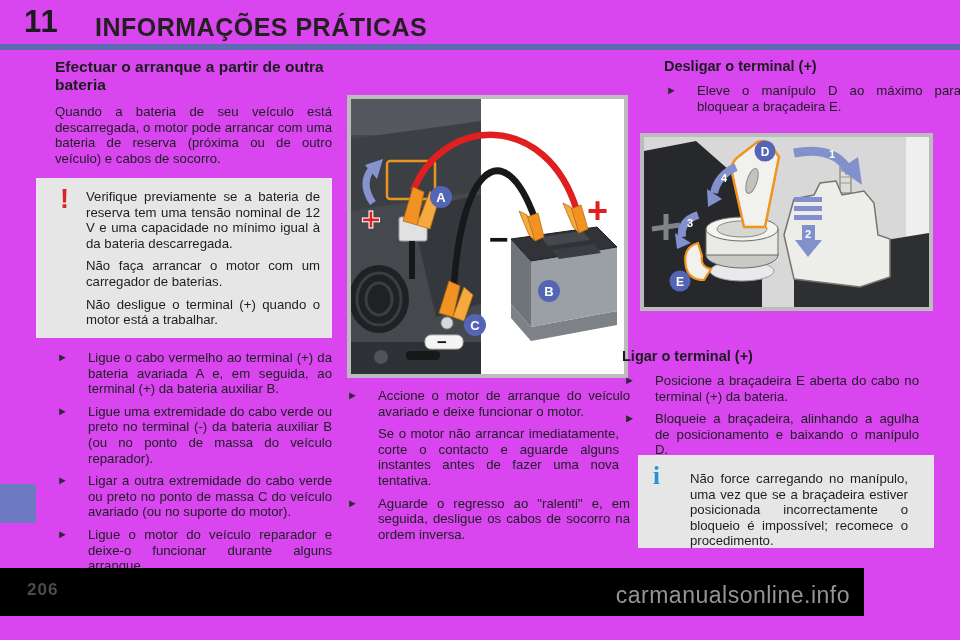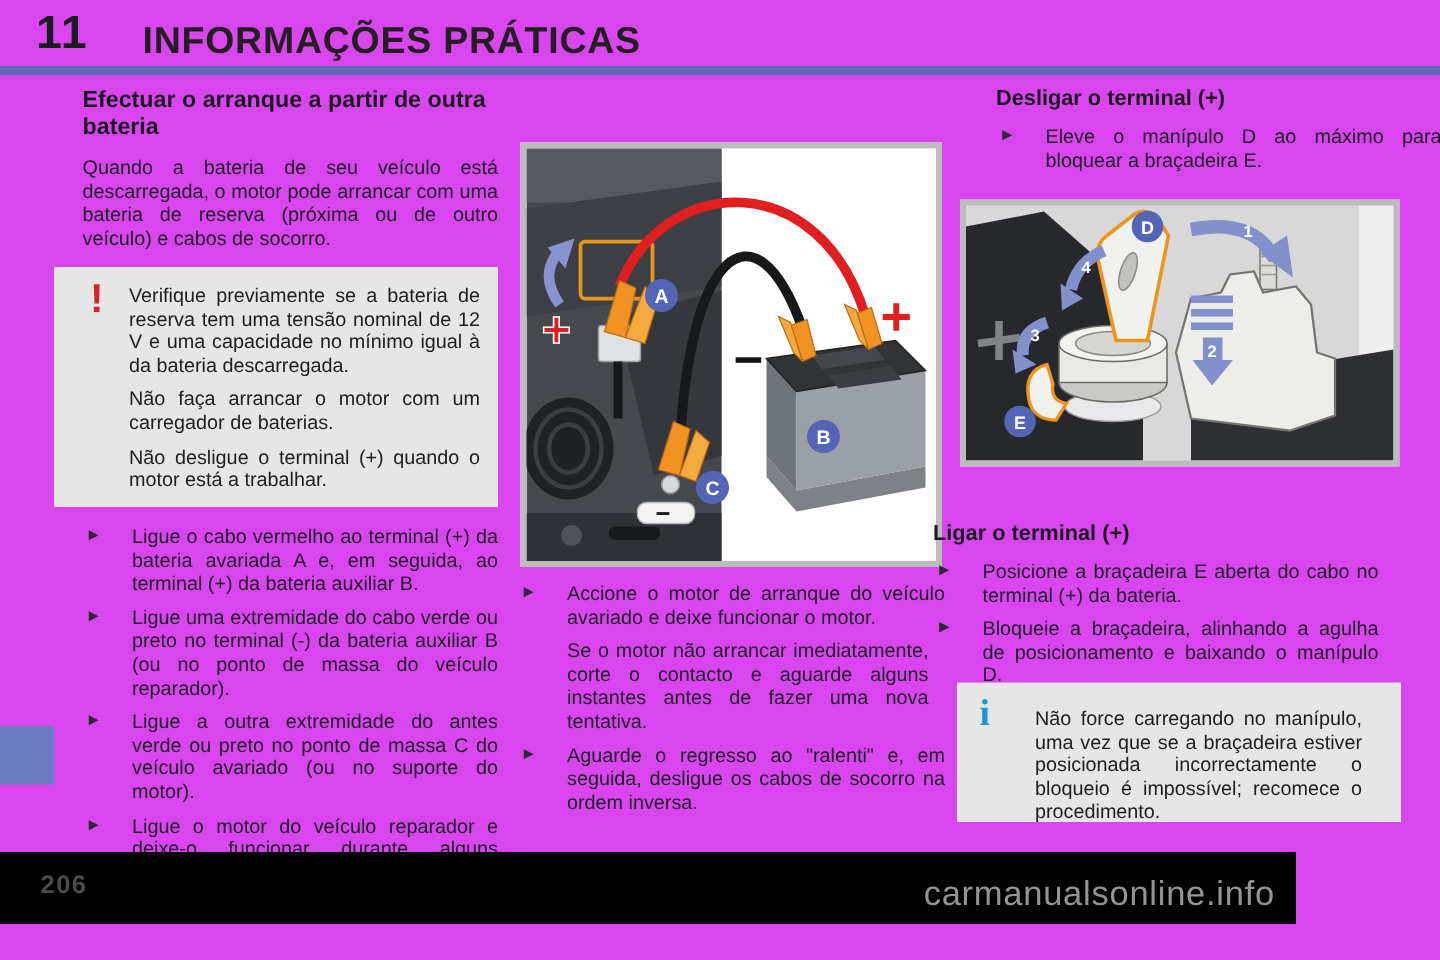--- a/index.html
+++ b/index.html
@@ -73,21 +73,21 @@
     <li>
         <span class="marker">►</span>
         <span class="body-txt" style="display:block">Ligue o cabo vermelho ao terminal (+) da bateria avariada A e, em seguida, ao terminal (+) da bateria auxiliar B.</span>
       </li>
     <li>
         <span class="marker">►</span>
         <span class="body-txt" style="display:block">Ligue uma extremidade do cabo verde ou preto no terminal (-) da bateria auxiliar B (ou no ponto de massa do veículo reparador).</span>
       </li>
     <li>
         <span class="marker">►</span>
-        <span class="body-txt" style="display:block">Ligue a outra extremidade do antes verde ou preto no ponto de massa C do veículo avariado (ou no suporte do motor).</span>
+        <span class="body-txt" style="display:block">Ligar a outra extremidade do cabo verde ou preto no ponto de massa C do veículo avariado (ou no suporte do motor).</span>
       </li>
     <li>
         <span class="marker">►</span>
         <span class="body-txt" style="display:block">Ligue o motor do veículo reparador e deixe-o funcionar durante alguns arranque.</span>
       </li>
   </ul>
 
   <div class="abs section-tab"></div>
 
   <div class="abs fig fig-center">

